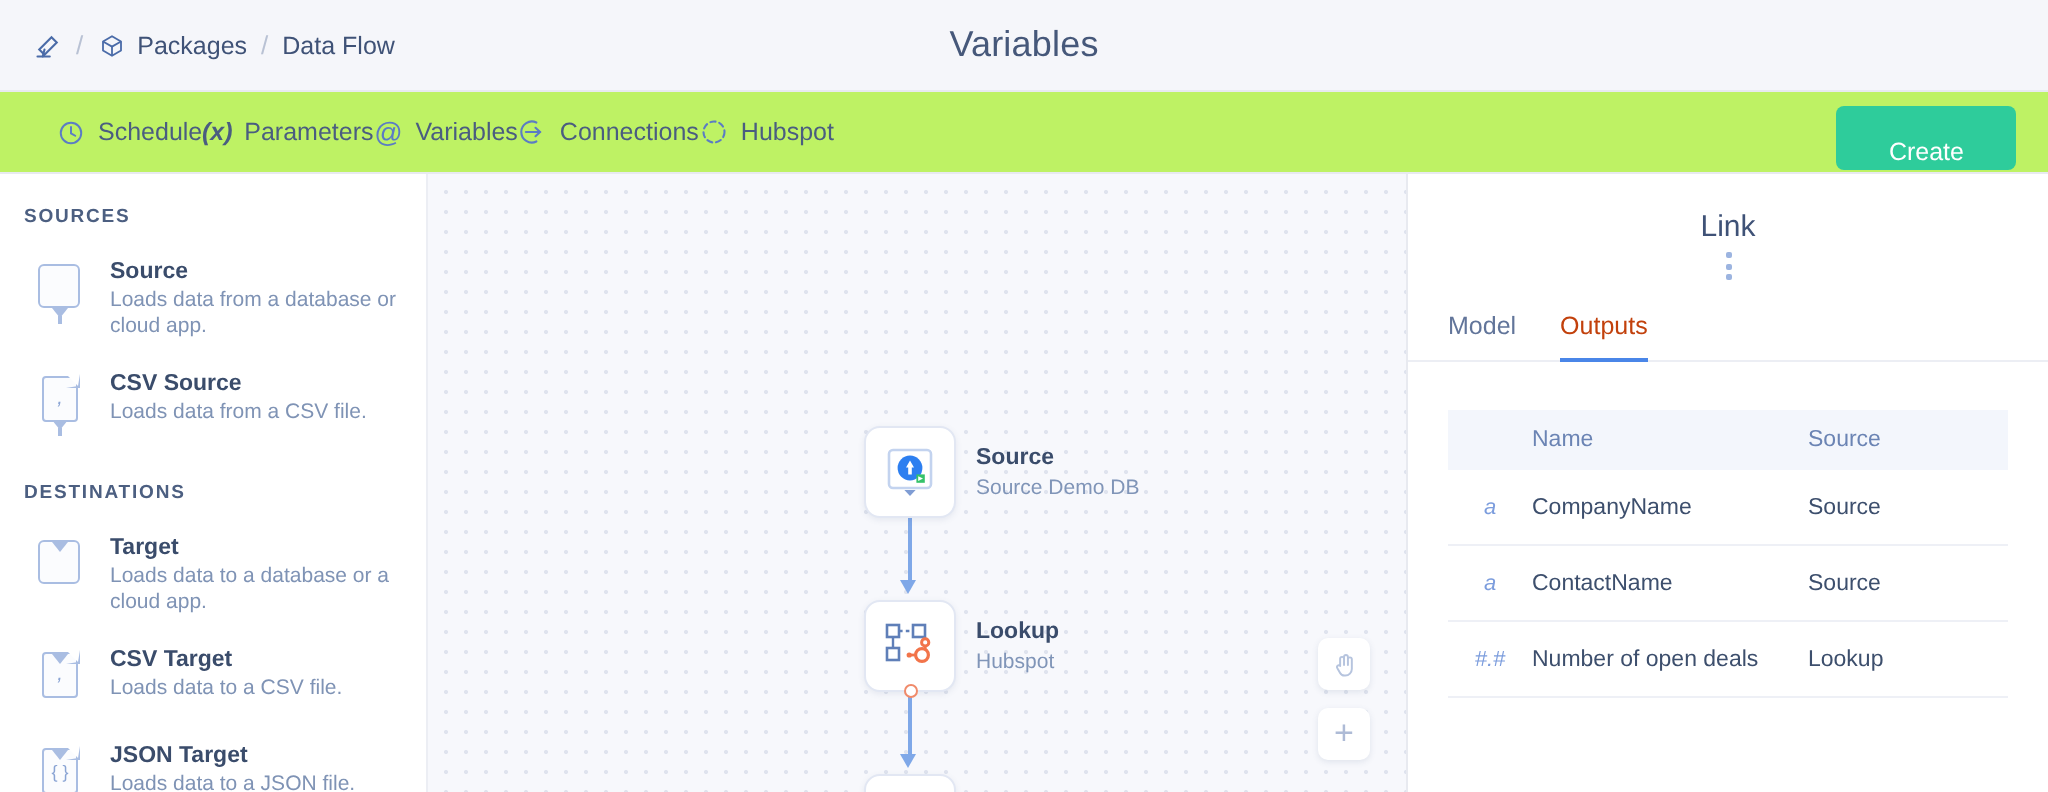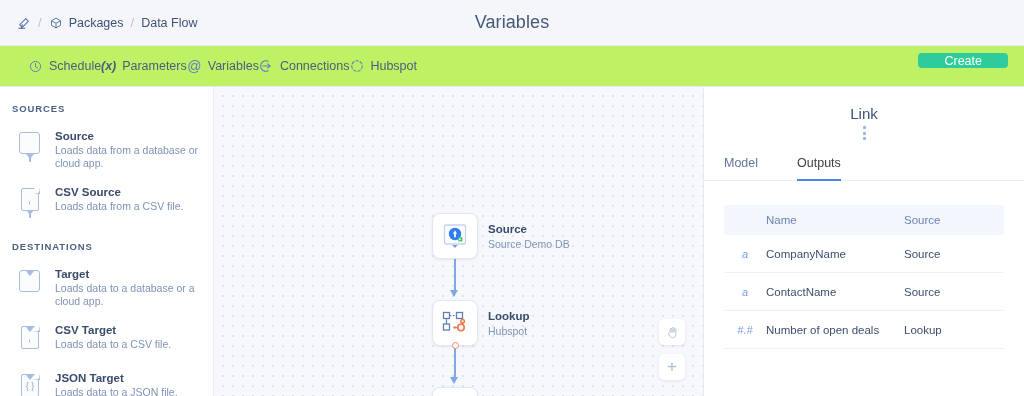--- a/index.html
+++ b/index.html
@@ -45,21 +45,21 @@
   .tool-item {
     display: flex; align-items: center; gap: 6px;
     font-size: 12.5px; color: #4a5d80; cursor: pointer; white-space: nowrap;
   }
   .tool-ico { display: inline-flex; width: 15px; height: 15px; align-items: center; justify-content: center; color: #5b7cc4; }
   .tool-ico.txt { font-size: 12.5px; font-style: italic; font-weight: 600; color: #4a5d80; }
   .create-btn {
     position: absolute; right: 16px; top: 7px;
     background: #2ecc9b; color: #ffffff;
     border: none; border-radius: 4px;
-    height: 15px; padding: 0 26px;
+    height: 15px; padding: 16px 26px;
     font-size: 12.5px; font-family: inherit; cursor: pointer;
   }
 
   
   .body { flex: 1 1 auto; display: flex; min-height: 0; }
 
   
   .palette {
     width: 214px; flex: 0 0 214px;
     background: #ffffff;
@@ -154,28 +154,28 @@
   
   .rpanel {
     width: 320px; flex: 0 0 320px; background: #ffffff; position: relative;
     padding: 0 0 0 0;
   }
   .rp-head { display: flex; align-items: center; padding: 18px 20px 0 20px; flex-direction: column; }
   .rp-title { font-size: 15px; color: #3f5277; flex: 1 1 auto; }
   .kebab { display: flex; flex-direction: column; gap: 2.6px; cursor: pointer; padding: 4px; }
   .kebab i { display: block; width: 3px; height: 3px; background: #9cb4e0; border-radius: 1px; }
   .rp-tabs {
-    display: flex; gap: 39px; padding: 12px 20px 0 20px;
+    display: flex; gap: 22px; padding: 12px 20px 0 20px;
     border-bottom: 1px solid #eceef4;
   }
   .rp-tab {
     font-size: 12.5px; color: #62759a; padding-bottom: 9px; cursor: pointer;
     border-bottom: 2px solid transparent; margin-bottom: -1px;
   }
-  .rp-tab.active { color: #404040; border-bottom-color: #4a86e8; }
+  .rp-tab.active { color: #c2410c; border-bottom-color: #4a86e8; }
   .rp-table { margin: 24px 20px 0 20px; width: 280px; }
   .rp-row { display: flex; align-items: center; height: 38px; border-bottom: 1px solid #eef0f6; }
   .rp-row.header { background: #f3f6fc; border-bottom: none; height: 30px; }
   .rp-c-ico { flex: 0 0 42px; text-align: center; font-size: 11px; font-style: italic; color: #7c9ddd; }
   .rp-c-name { flex: 1 1 auto; font-size: 11.5px; color: #3d4f6d; }
   .rp-c-src { flex: 0 0 100px; font-size: 11.5px; color: #3d4f6d; }
   .rp-row.header .rp-c-name, .rp-row.header .rp-c-src { color: #6b84b4; font-size: 11.5px; }
 </style>
 </head>
 <body>

